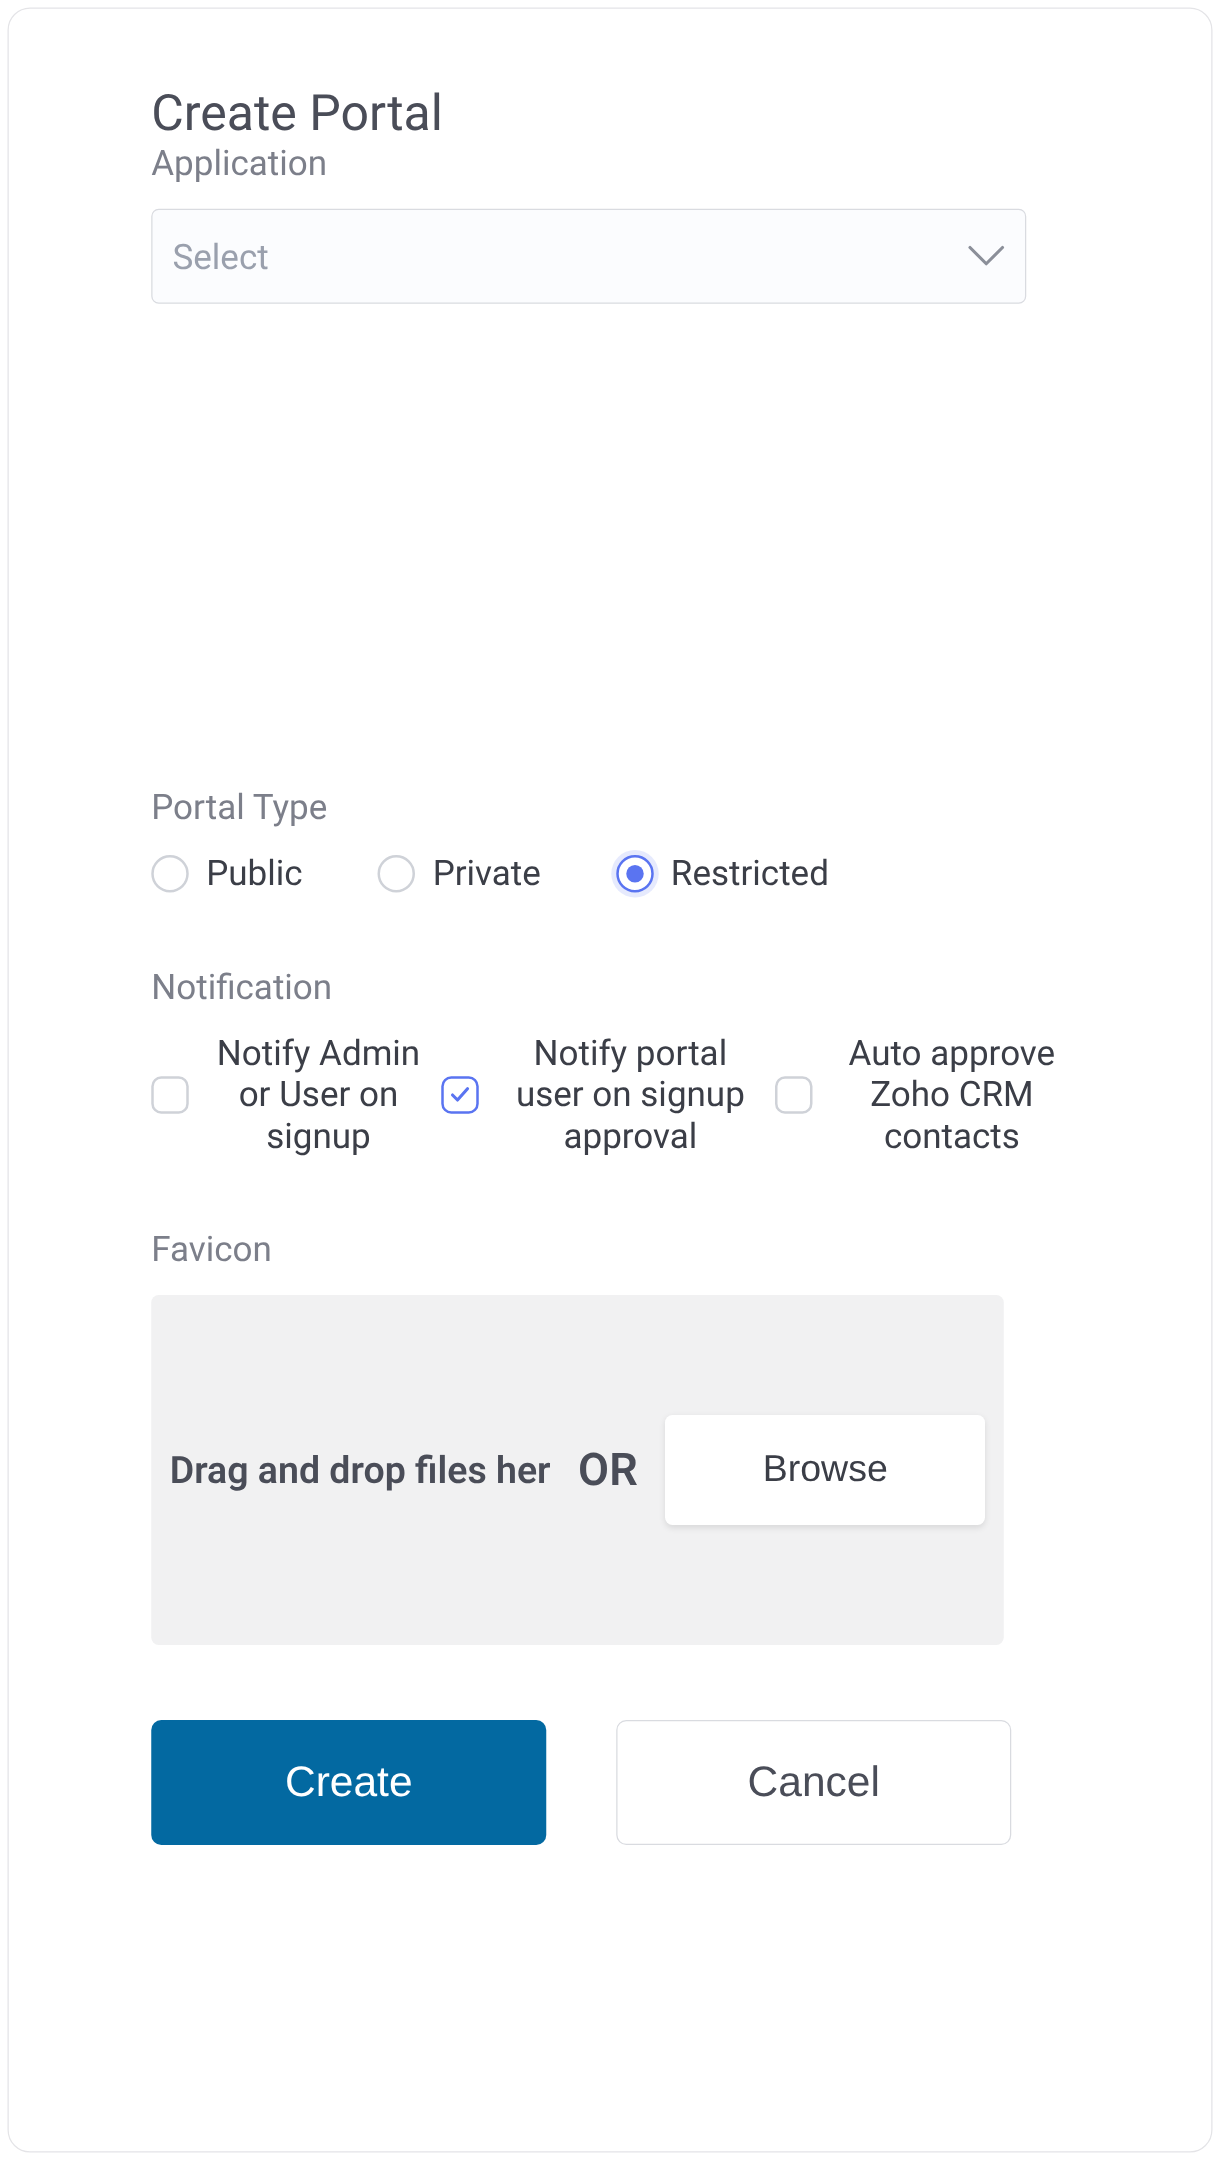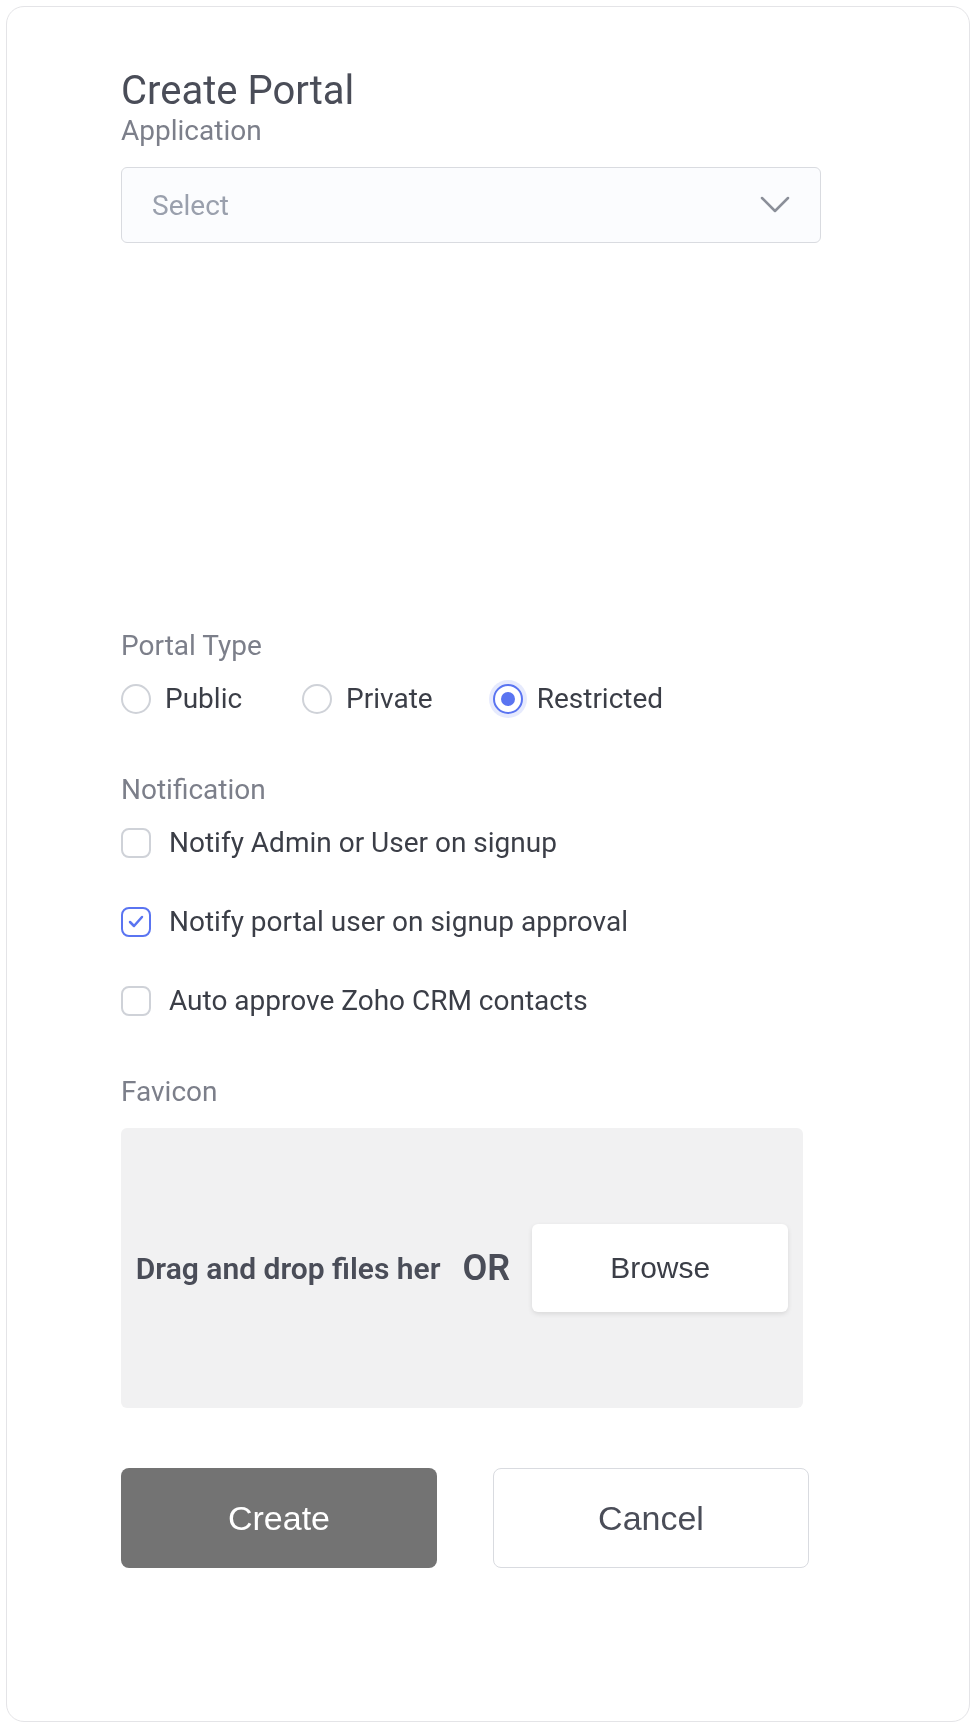--- a/index.html
+++ b/index.html
@@ -34,21 +34,21 @@
   .select-wrapper {
     position: relative;
     width: 700px;
   }
   .select-box {
     width: 100%;
     height: 76px;
     border: 1px solid #d9dbe0;
     border-radius: 6px;
     background: #fbfcfe;
-    padding: 0 30px;
+    padding: 0 16px;
     display: flex;
     align-items: center;
     justify-content: space-between;
     cursor: pointer;
   }
   .select-placeholder {
     font-size: 28px;
     color: #9aa0ad;
   }
   .chevron-down svg { display: block; }
@@ -90,22 +90,22 @@
   .radio-circle.selected .radio-dot { display: block; }
   .radio-label {
     font-size: 28px;
     color: #3b3e47;
   }
   
   .section-gap { height: 58px; }
   
   .checkbox-col {
     display: flex;
-    flex-direction: column;
-    gap: 46px;
+    flex-direction: row;
+    gap: 12px;
     text-align: center;
   }
   .checkbox-item {
     display: flex;
     align-items: center;
     gap: 18px;
     cursor: pointer;
   }
   .checkbox-box {
     width: 30px;
@@ -171,21 +171,21 @@
     height: 100px;
     border-radius: 8px;
     font-size: 34px;
     font-weight: 400;
     cursor: pointer;
     display: flex;
     align-items: center;
     justify-content: center;
   }
   .btn-primary {
-    background: #737373;
+    background: #0369a1;
     color: #ffffff;
     border: none;
   }
   .btn-secondary {
     background: #ffffff;
     color: #4a4d58;
     border: 1px solid #d9dbe0;
   }
 </style>
 </head>

